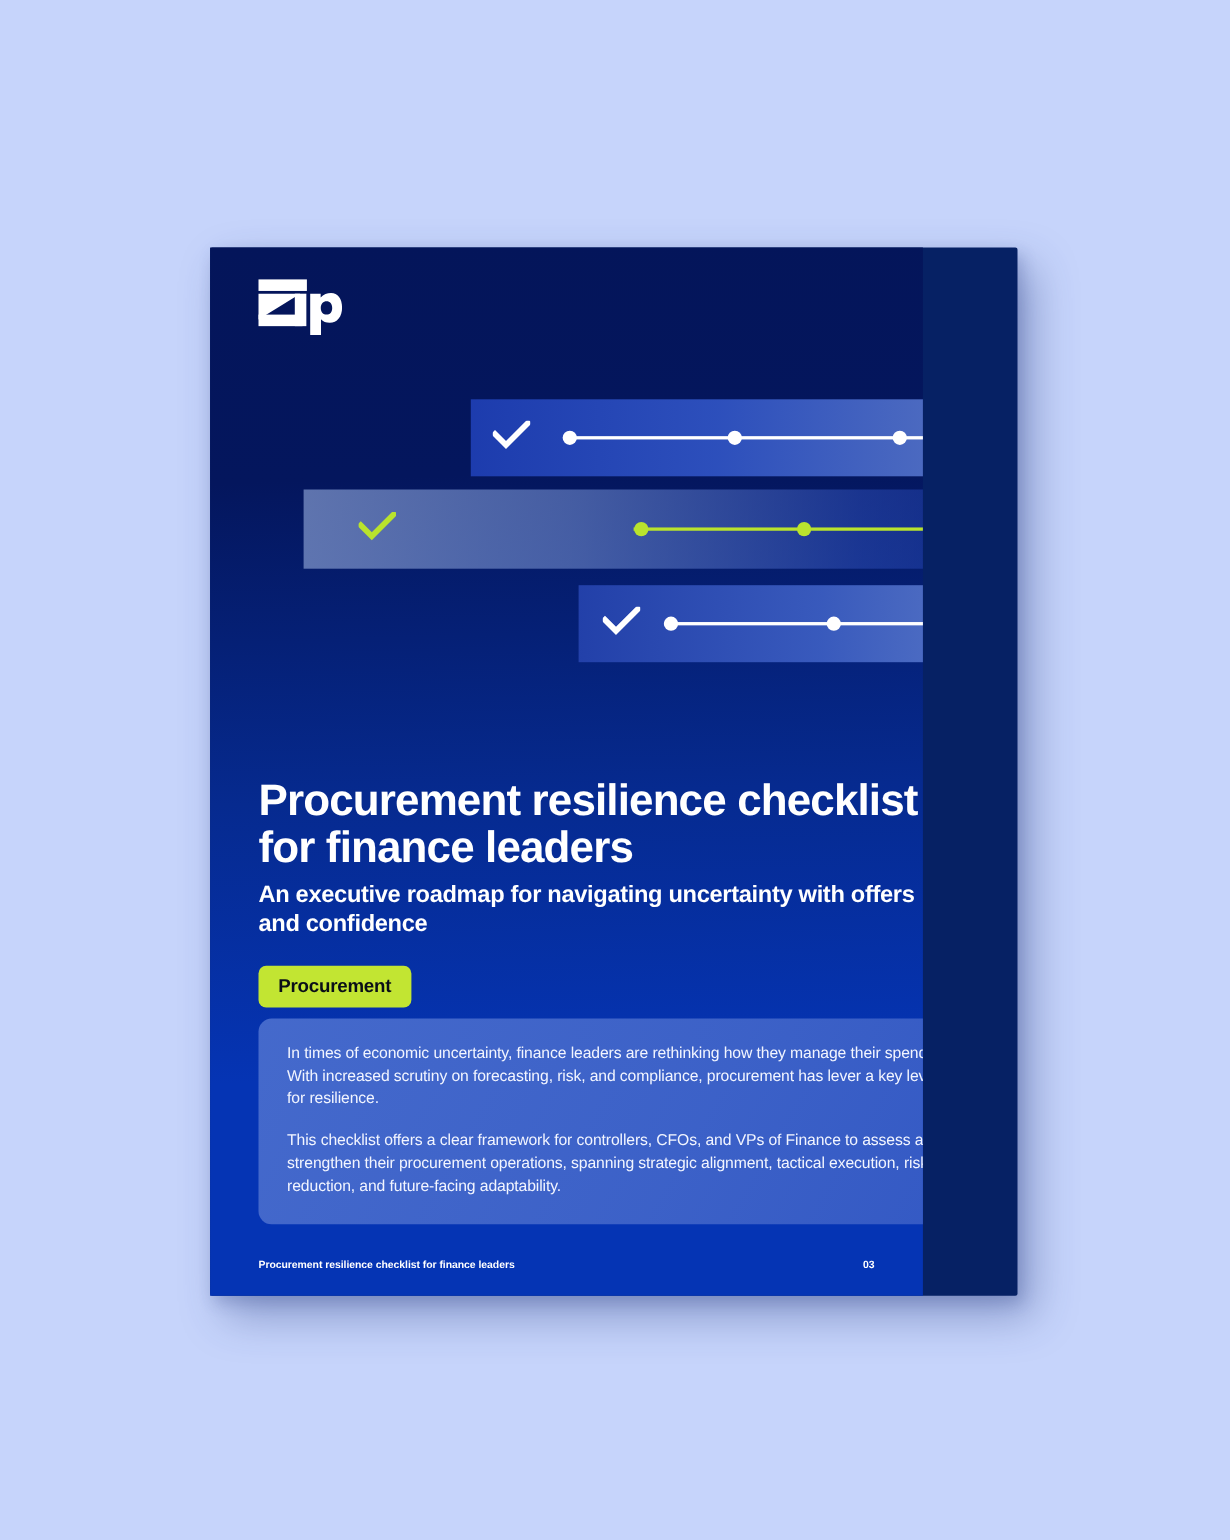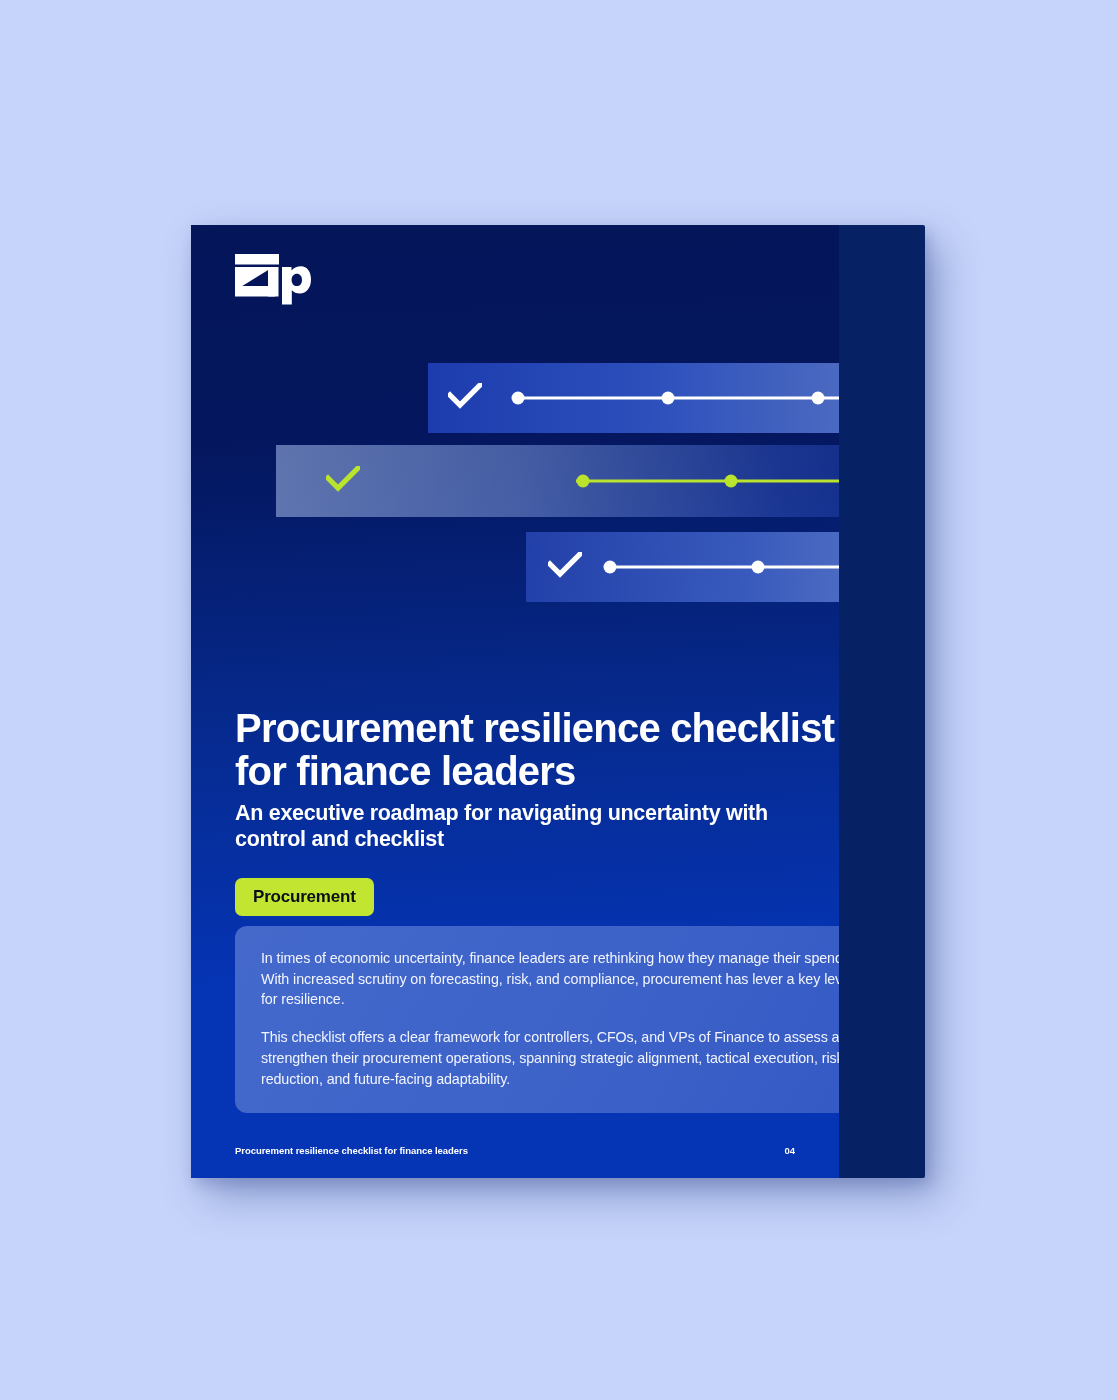--- a/index.html
+++ b/index.html
@@ -248,27 +248,27 @@
         <path d="M2 12 L12 22 L32 2" stroke="#ffffff" stroke-width="5.2" fill="none" stroke-linecap="square"></path>
       </svg>
     </span>
     <span class="track"></span>
     <span class="dot dot-white" style="left:84px"></span>
     <span class="dot dot-white" style="left:232px"></span>
     <span class="dot dot-white" style="left:382px"></span>
   </div>
 
   <h1 class="title">Procurement resilience checklist for finance leaders</h1>
-  <h2 class="subtitle">An executive roadmap for navigating uncertainty with control and checklist</h2>
+  <h2 class="subtitle">An executive roadmap for navigating uncertainty with offers and confidence</h2>
 
   <div class="badge">Procurement</div>
 
   <div class="intro-card">
     <p>In times of economic uncertainty, finance leaders are rethinking how they manage their spend. With increased scrutiny on forecasting, risk, and compliance, procurement has lever a key lever for resilience.</p>
     <p>This checklist offers a clear framework for controllers, CFOs, and VPs of Finance to assess and strengthen their procurement operations, spanning strategic alignment, tactical execution, risk reduction, and future-facing adaptability.</p>
   </div>
 
   <div class="footer">
     <span>Procurement resilience checklist for finance leaders</span>
-    <span>04</span>
+    <span>03</span>
   </div>
 
 </div>
 
 </body></html>

